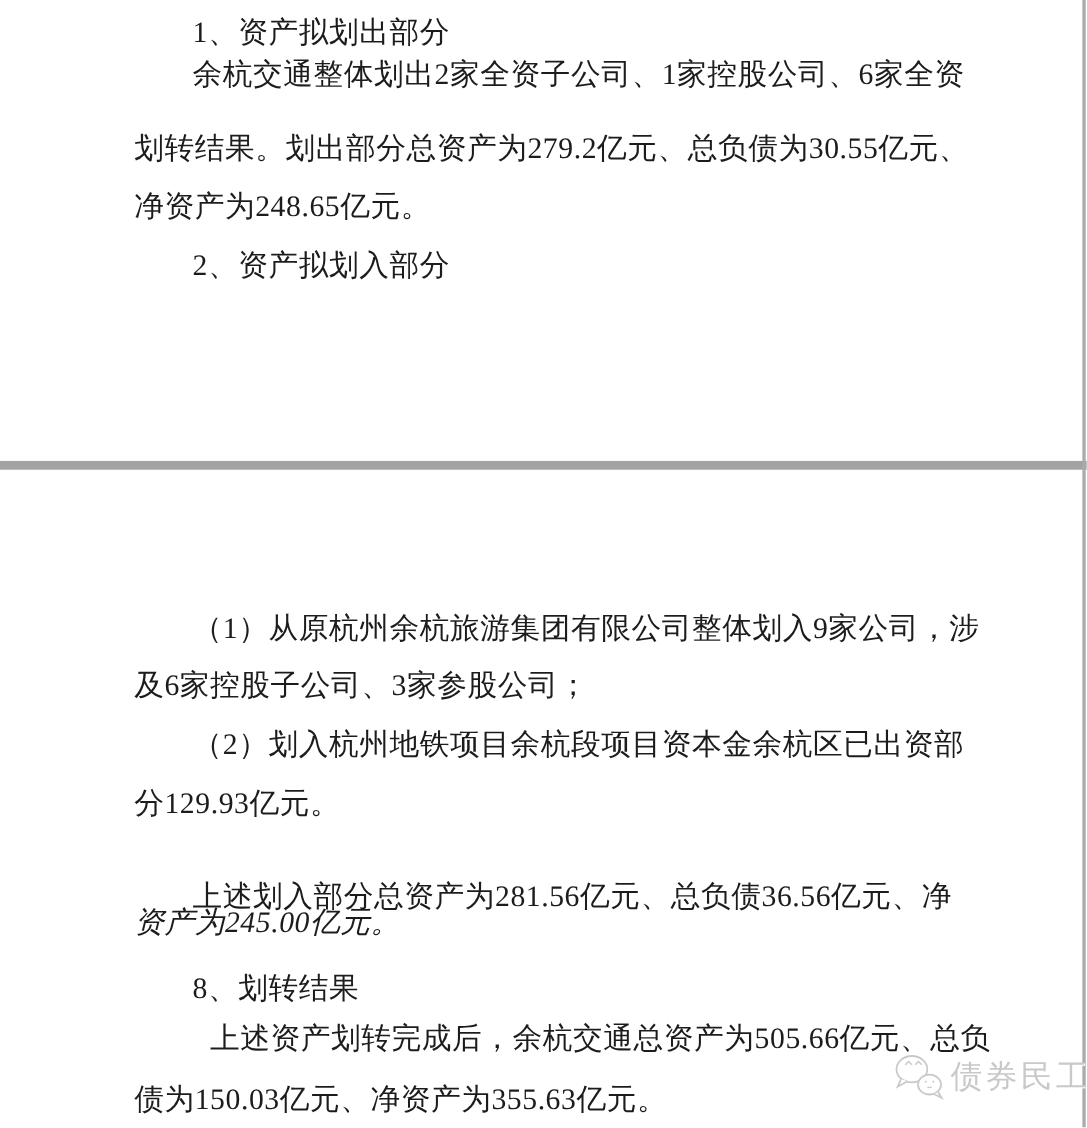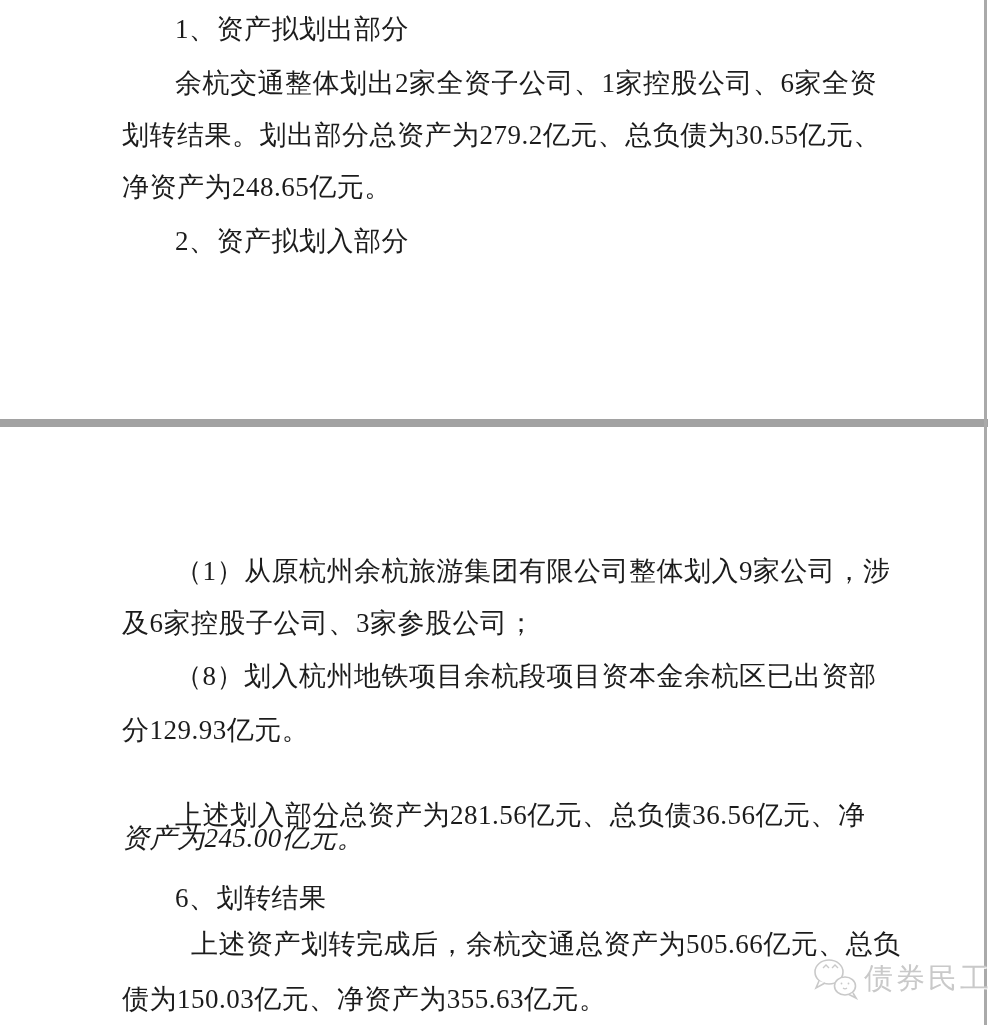--- a/index.html
+++ b/index.html
@@ -58,38 +58,38 @@
   }
   .wm-icon svg {
     display: block;
   }
 </style>
 </head>
 <body>
 
 <div>
   <div class="doc-line" style="left:175px; top:14px;">1、资产拟划出部分</div>
-  <div class="doc-line" style="left:175px; top:68px;">余杭交通整体划出2家全资子公司、1家控股公司、6家全资</div>
+  <div class="doc-line" style="left:175px; top:52px;">余杭交通整体划出2家全资子公司、1家控股公司、6家全资</div>
   <div class="doc-line" style="left:122px; top:120px;">划转结果。划出部分总资产为279.2亿元、总负债为30.55亿元、</div>
   <div class="doc-line" style="left:122px; top:172px;">净资产为248.65亿元。</div>
   <div class="doc-line" style="left:175px; top:226px;">2、资产拟划入部分</div>
 </div>
 
 <div class="page-divider"></div>
 
 <div class="page-right-border"></div>
 
 <div>
   <div class="doc-line" style="left:175px; top:556px;">（1）从原杭州余杭旅游集团有限公司整体划入9家公司，涉</div>
   <div class="doc-line" style="left:122px; top:608px;">及6家控股子公司、3家参股公司；</div>
-  <div class="doc-line" style="left:175px; top:661px;">（8）划入杭州地铁项目余杭段项目资本金余杭区已出资部</div>
+  <div class="doc-line" style="left:175px; top:661px;">（2）划入杭州地铁项目余杭段项目资本金余杭区已出资部</div>
   <div class="doc-line" style="left:122px; top:715px;">分129.93亿元。</div>
   <div class="doc-line" style="left:175px; top:800px;">上述划入部分总资产为281.56亿元、总负债36.56亿元、净</div>
   <div class="doc-line" style="left:122px; top:823px;font-style:italic;">资产为245.00亿元。</div>
-  <div class="doc-line" style="left:175px; top:883px;">6、划转结果</div>
+  <div class="doc-line" style="left:175px; top:883px;">8、划转结果</div>
   <div class="doc-line" style="left:191px; top:929px;">上述资产划转完成后，余杭交通总资产为505.66亿元、总负</div>
   <div class="doc-line" style="left:122px; top:984px;">债为150.03亿元、净资产为355.63亿元。</div>
 </div>
 
 <div class="watermark">
   <span class="wm-icon">
     <svg width="46" height="44" viewBox="0 0 46 44" xmlns="http://www.w3.org/2000/svg" fill="none" stroke="#c9c9c9" stroke-width="1.6">
 
       <ellipse cx="17" cy="15" rx="14" ry="12"></ellipse>
       <path d="M7 24 L4 31 L13 26" fill="#ffffff" stroke="#c9c9c9"></path>

